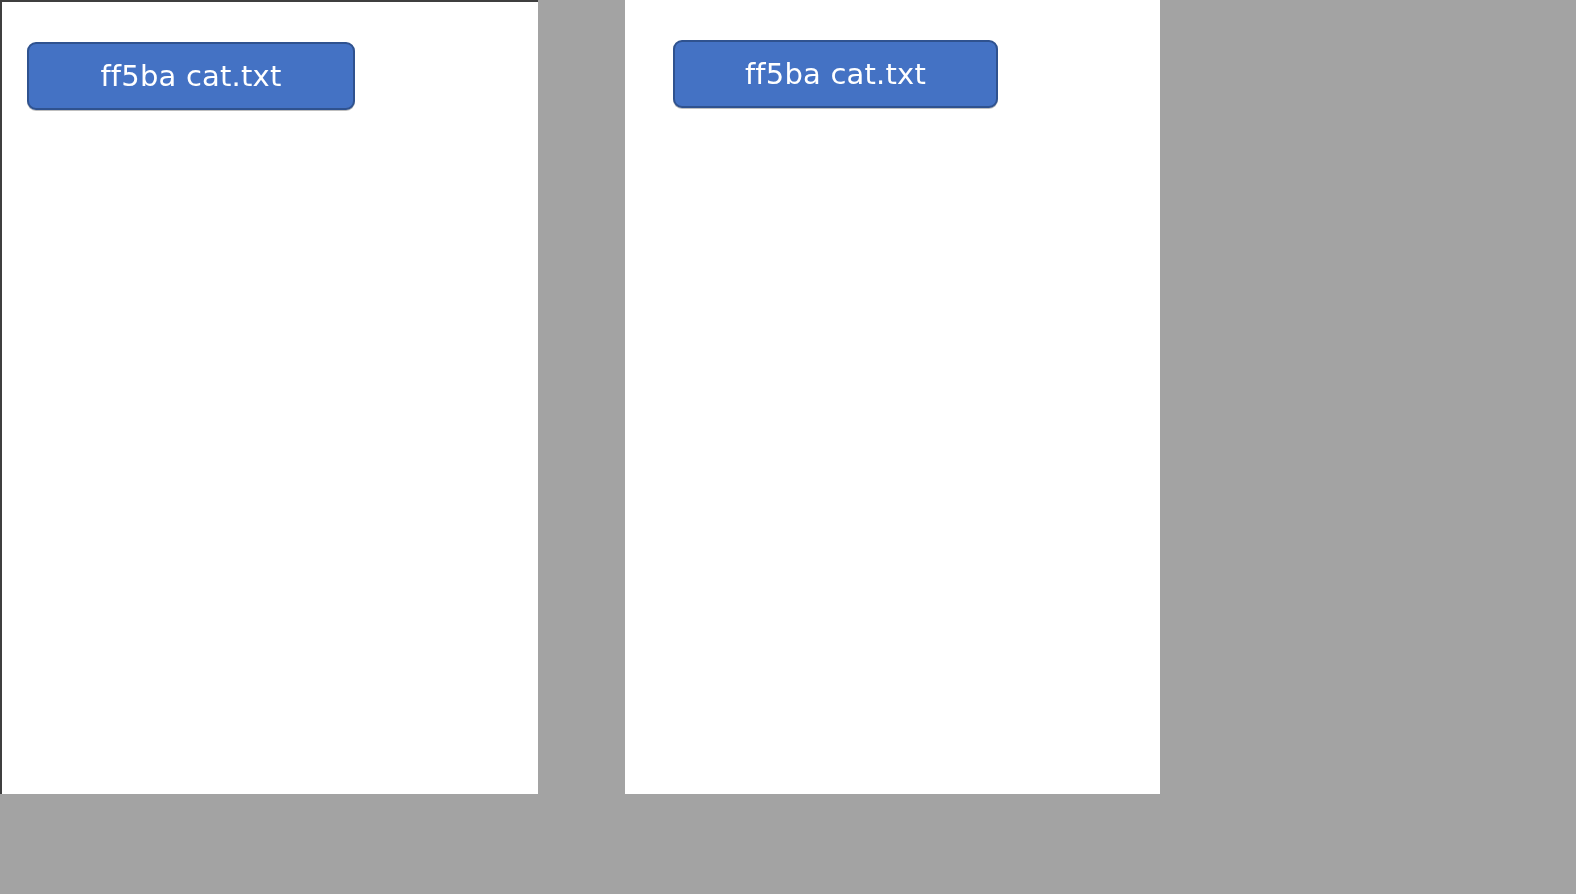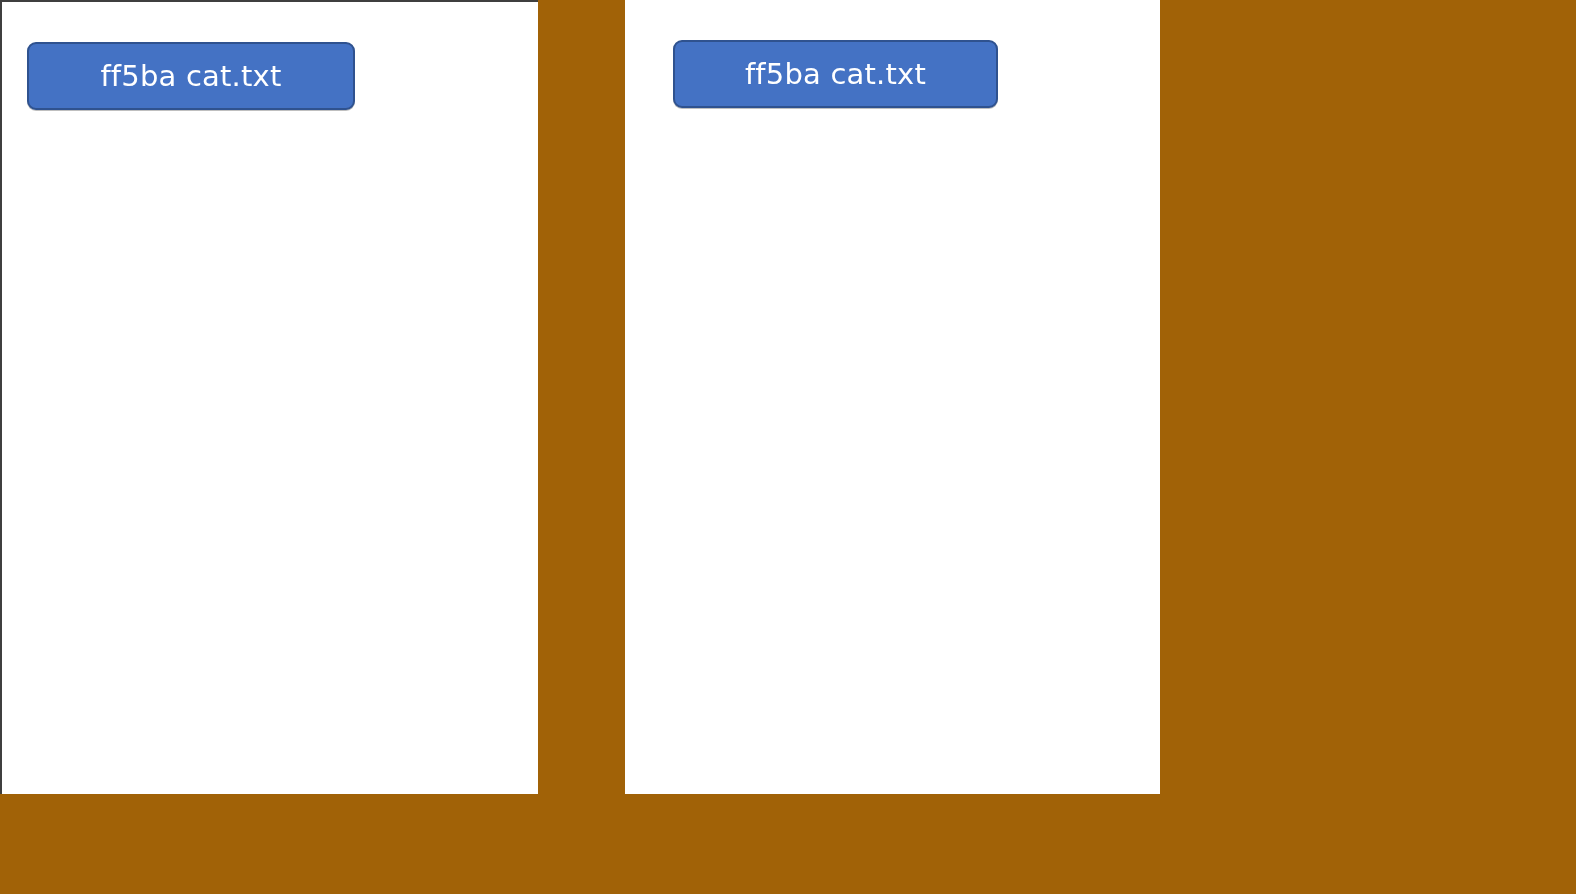--- a/index.html
+++ b/index.html
@@ -15,21 +15,21 @@
     font-family: "Liberation Sans", sans-serif;
     position: relative;
   }
 
   #stage {
     position: absolute;
     left: 0;
     top: 0;
     width: 1576px;
     height: 894px;
-    background: #a16207;
+    background: #a3a3a3;
   }
 
   
   .panel {
     position: absolute;
     background: #ffffff;
     box-sizing: border-box;
     overflow: hidden;
   }
 

